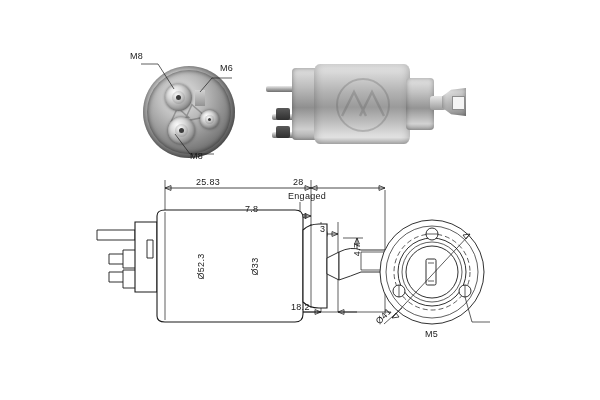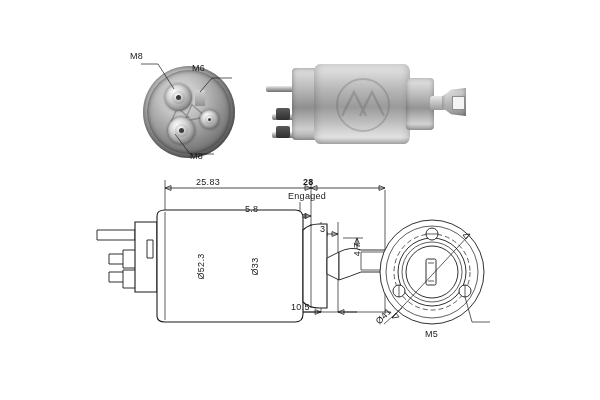--- a/index.html
+++ b/index.html
@@ -125,21 +125,21 @@
       <div class="abs" style="left:52px;top:24px;width:10px;height:16px;background:linear-gradient(180deg,#d6d6d6,#8b8b8b);opacity:.85;"></div>
     </div>
   </div>
 
   <svg class="abs" style="left:128px;top:52px;" width="120" height="120">
     <path class="lead" d="M13 12 L30 12 L46 37"></path>
     <path class="lead" d="M104 26 L84 26 L72 40"></path>
     <path class="lead" d="M86 102 L62 102 L47 82"></path>
   </svg>
   <div class="abs lbl" style="left:130px;top:52px;">M8</div>
-  <div class="abs lbl" style="left:192px;top:64px;">M6</div>
+  <div class="abs lbl" style="left:220px;top:64px;">M6</div>
   <div class="abs lbl" style="left:190px;top:152px;">M8</div>
 
   <div class="abs" style="left:262px;top:56px;">
     <div class="photo-side">
 
       <div class="term-bolt" style="left:4px;top:30px;width:34px;"></div>
       <div class="term-bolt" style="left:10px;top:58px;width:30px;"></div>
       <div class="term-bolt" style="left:10px;top:76px;width:30px;"></div>
       <div class="term-blk" style="left:14px;top:52px;"></div>
       <div class="term-blk" style="left:14px;top:70px;"></div>
@@ -222,30 +222,30 @@
     <path class="thin" d="M216 52 L216 136"></path>
 
     <path class="part2" d="M232 86 L244 80 L244 108 L232 102 Z"></path>
     <path class="part2" d="M244 80 Q256 74 266 78 L292 78 L292 100 L266 100 Q256 104 244 108 Z"></path>
     <path class="thin" d="M266 80 L290 80 L290 98 L266 98 Z"></path>
 
     <path class="ctr" d="M0 94 L298 94" opacity=".0"></path>
   </svg>
 
   <div class="abs lbl" style="left:196px;top:178px;">25.83</div>
-  <div class="abs lbl" style="left:303px;top:178px;font-weight:bold;">28</div>
+  <div class="abs lbl" style="left:293px;top:178px;">28</div>
   <div class="abs lbl" style="left:288px;top:192px;text-align:center;">Engaged</div>
-  <div class="abs lbl" style="left:245px;top:205px;">5.8</div>
+  <div class="abs lbl" style="left:245px;top:205px;">7.8</div>
 
   <div class="abs lbl rot" style="left:188px;top:262px;transform:rotate(-90deg);">Ø52.3</div>
   <div class="abs lbl rot" style="left:247px;top:262px;transform:rotate(-90deg);">Ø33</div>
 
   <div class="abs lbl" style="left:320px;top:225px;">3</div>
   <div class="abs lbl rot" style="left:351px;top:245px;transform:rotate(-90deg);">4.7</div>
-  <div class="abs lbl" style="left:291px;top:303px;">10.5</div>
+  <div class="abs lbl" style="left:291px;top:303px;">18.2</div>
 
   <svg class="abs" style="left:362px;top:212px;" width="140" height="135">
 
     <circle class="part2" cx="70" cy="60" r="52"></circle>
     <circle class="thin" cx="70" cy="60" r="46"></circle>
 
     <circle class="thin" cx="70" cy="60" r="38" stroke-dasharray="5 3"></circle>
 
     <circle class="part2" cx="70" cy="60" r="34"></circle>
     <circle class="thin" cx="70" cy="60" r="30"></circle>

